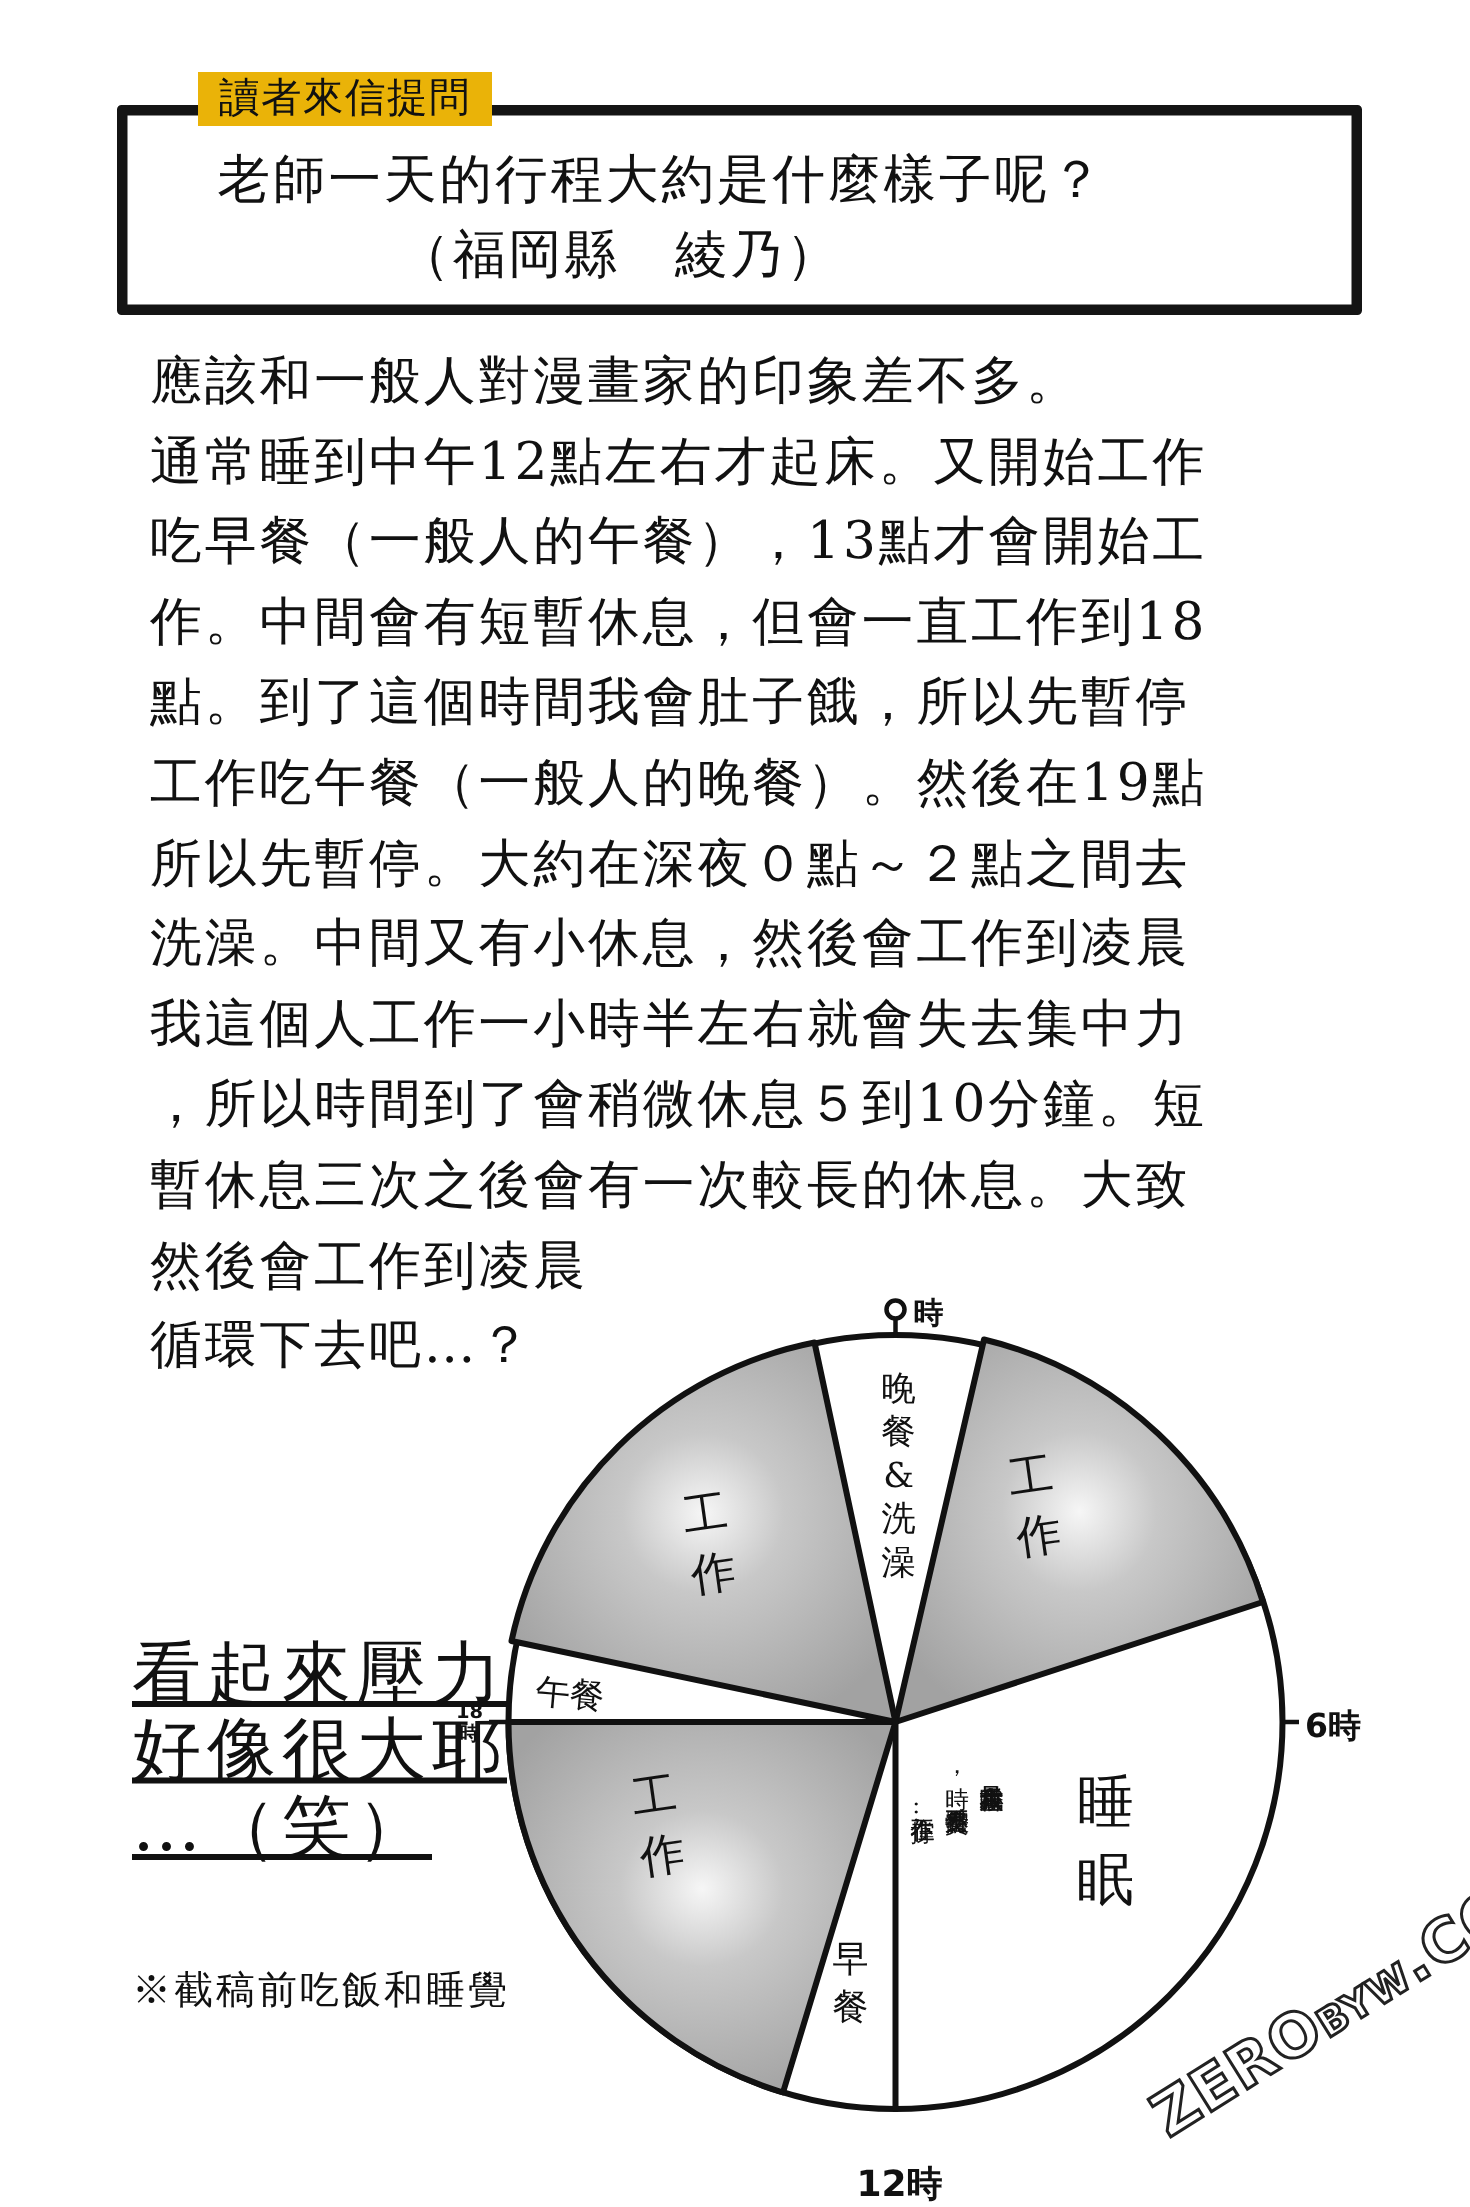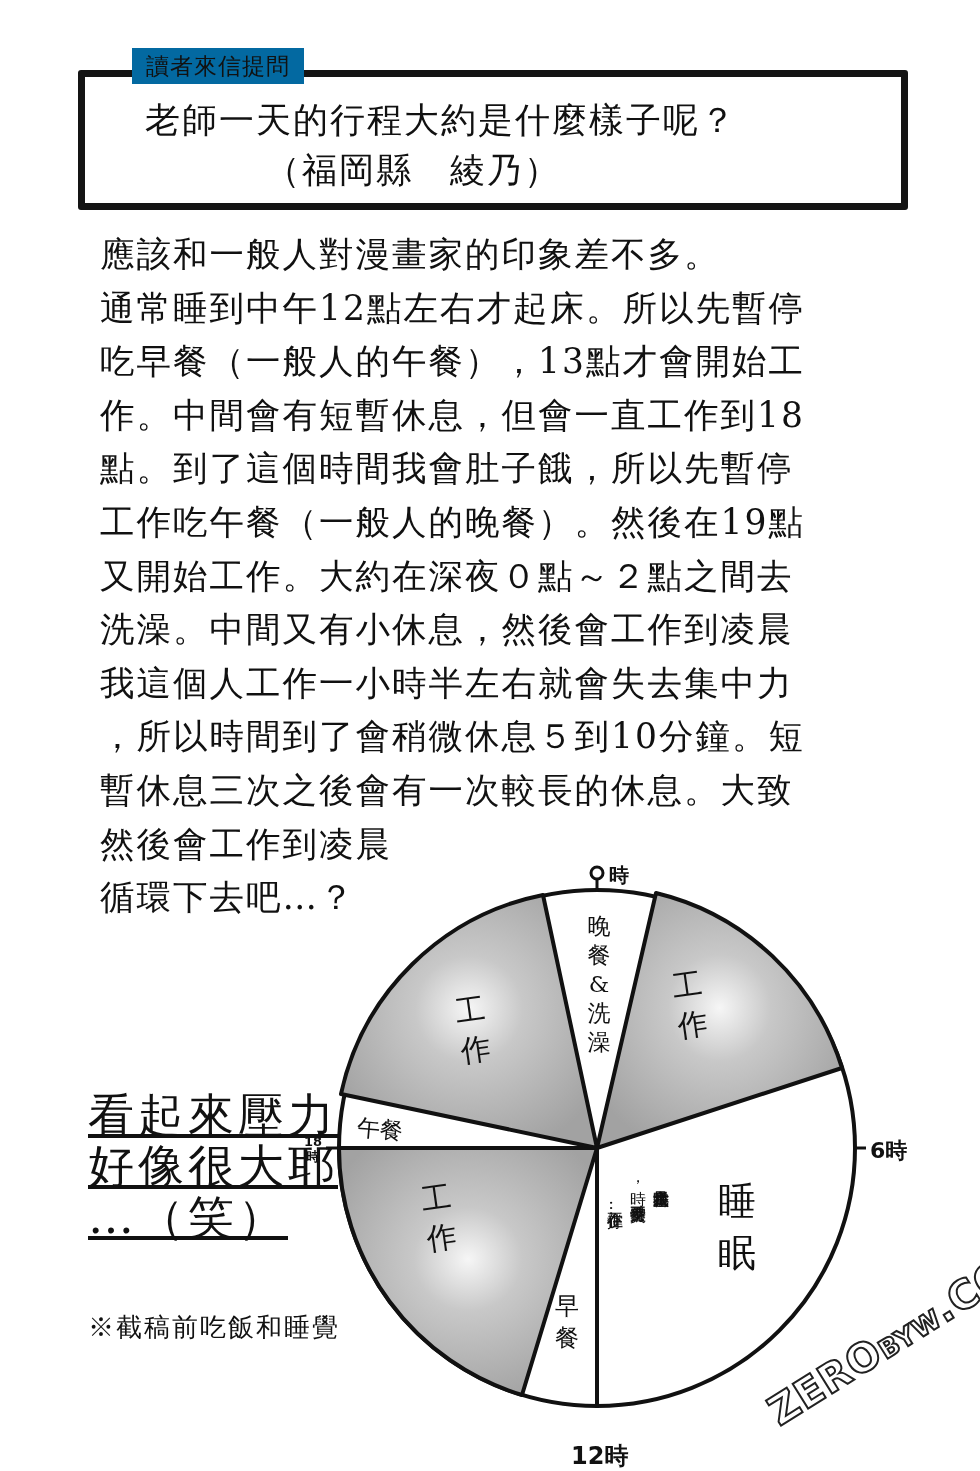--- a/index.html
+++ b/index.html
@@ -1,21 +1,21 @@
 <!DOCTYPE html>
 <html><head>
 <meta charset="utf-8">
 <style>
   html,body{margin:0;padding:0;background:#ffffff;}
   body{width:980px;height:1471px;position:relative;overflow:hidden;
        font-family:"DejaVu Serif","Liberation Serif",serif;color:#111;}
   .qbox{position:absolute;left:78px;top:70px;width:830px;height:140px;
         border:7px solid #141414;border-radius:3px;box-sizing:border-box;}
-  .qtag{position:absolute;left:132px;top:48px;background:#0369a1;padding:0 14px;
-        font-size:23px;letter-spacing:1px;line-height:36px;}
+  .qtag{position:absolute;left:132px;top:48px;background:#eab308;padding:0 14px;
+        font-size:27px;letter-spacing:1px;line-height:36px;}
   .qtitle{position:absolute;left:145px;top:98px;font-size:35px;letter-spacing:2px;line-height:44px;}
   .qfrom{position:absolute;left:265px;top:148px;font-size:35px;letter-spacing:2px;line-height:44px;}
   .body{position:absolute;left:100px;top:228px;width:770px;}
   .line{font-size:34.5px;line-height:53.6px;letter-spacing:2px;white-space:nowrap;}
   .aside{position:absolute;left:88px;top:1090px;font-size:46px;line-height:51px;letter-spacing:4px;text-decoration:underline;}
   .note{position:absolute;left:88px;top:1310px;font-size:26px;line-height:34px;letter-spacing:2px;}
   .pie{position:absolute;left:0;top:0;}
   .wm{position:absolute;left:760px;top:1395px;transform:rotate(-32deg);transform-origin:left top;
       font-family:"DejaVu Sans","Liberation Sans",sans-serif;font-weight:bold;font-size:40px;
       color:#fff;-webkit-text-stroke:2px #222;letter-spacing:1px;white-space:nowrap;}
@@ -24,26 +24,26 @@
 </head>
 <body>
 
 <div class="qbox"></div>
 <div class="qtag">讀者來信提問</div>
 <div class="qtitle">老師一天的行程大約是什麼樣子呢？</div>
 <div class="qfrom">（福岡縣　綾乃）</div>
 
 <div class="body">
   <div class="line">應該和一般人對漫畫家的印象差不多。</div>
-  <div class="line">通常睡到中午12點左右才起床。所以先暫停</div>
+  <div class="line">通常睡到中午12點左右才起床。又開始工作</div>
   <div class="line">吃早餐（一般人的午餐），13點才會開始工</div>
   <div class="line">作。中間會有短暫休息，但會一直工作到18</div>
   <div class="line">點。到了這個時間我會肚子餓，所以先暫停</div>
   <div class="line">工作吃午餐（一般人的晚餐）。然後在19點</div>
-  <div class="line">又開始工作。大約在深夜０點～２點之間去</div>
+  <div class="line">所以先暫停。大約在深夜０點～２點之間去</div>
   <div class="line">洗澡。中間又有小休息，然後會工作到凌晨</div>
   <div class="line">我這個人工作一小時半左右就會失去集中力</div>
   <div class="line">，所以時間到了會稍微休息５到10分鐘。短</div>
   <div class="line">暫休息三次之後會有一次較長的休息。大致</div>
   <div class="line">然後會工作到凌晨</div>
   <div class="line">循環下去吧…？</div>
 </div>
 
 <svg class="pie" width="980" height="1471">
   <defs>

